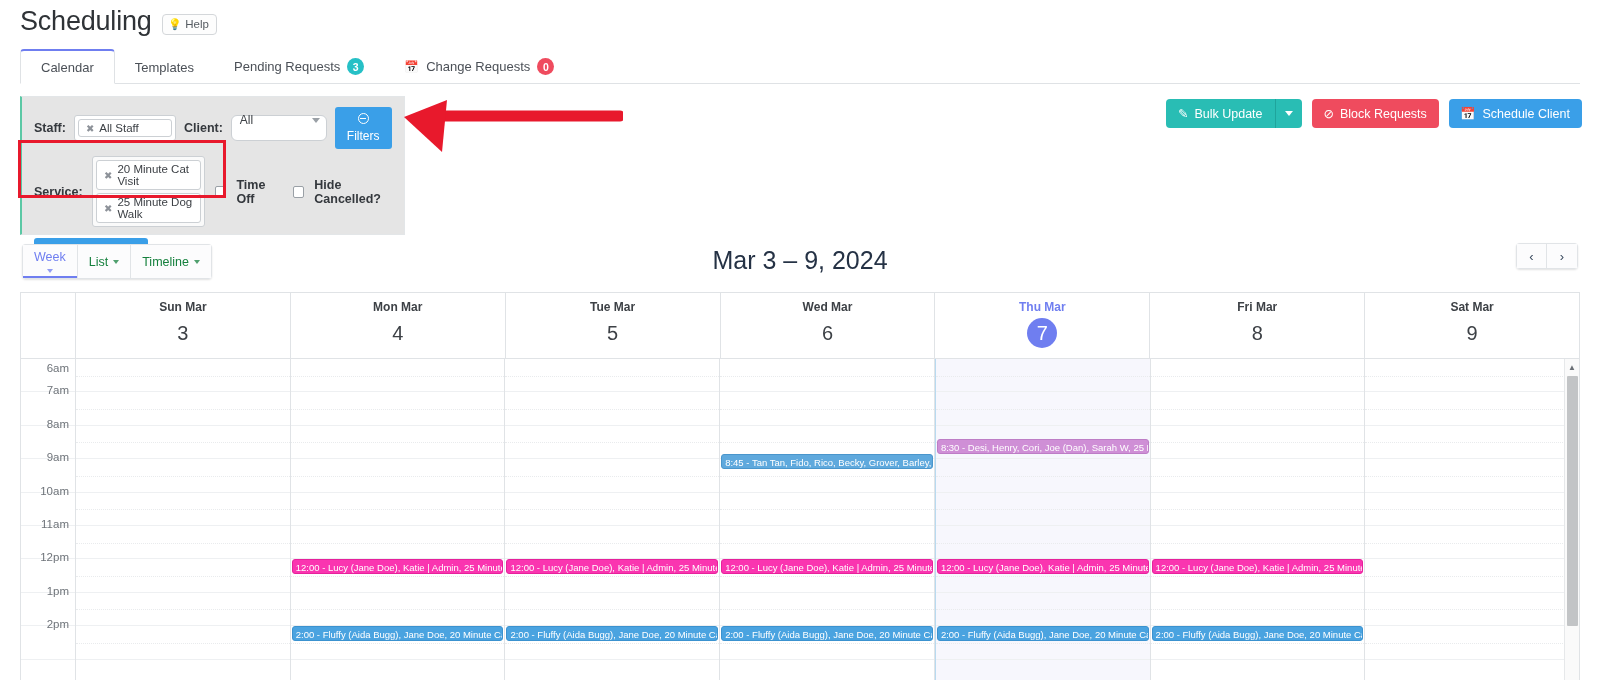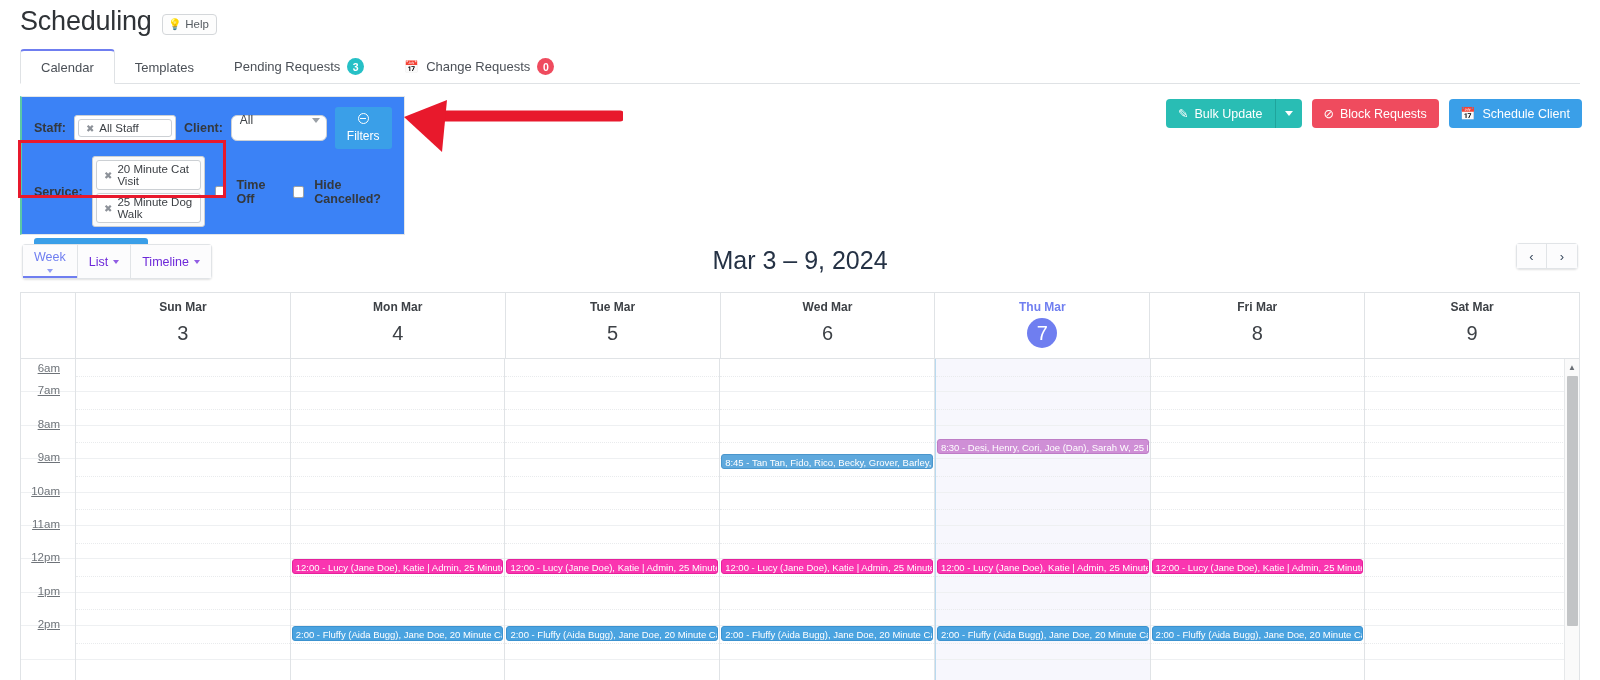--- a/index.html
+++ b/index.html
@@ -30,21 +30,21 @@
          display: flex; align-items: center; gap: 7px; background: transparent; }
   .tab.active { background: #fff; border: 1px solid #dfe2e5; border-bottom-color: #fff;
                 border-top: 2px solid #6f7ef0; border-radius: 4px 4px 0 0; margin-bottom: -1px; }
   .badge { display: inline-flex; align-items: center; justify-content: center;
            min-width: 17px; height: 17px; border-radius: 9px; color: #fff;
            font-size: 10.5px; font-weight: bold; padding: 0 5px; }
   .cal-ico { font-size: 12px; color: #55595f; }
 
   
   .filter-panel { position: absolute; left: 20px; top: 96px; width: 385px; height: 139px;
-                  border: 1px solid #e3e6e8; border-left: 2px solid #5bc8a5; background: #3b82f6; }
+                  border: 1px solid #e3e6e8; border-left: 2px solid #5bc8a5; background: #e5e5e5; }
   .frow { display: flex; align-items: center; }
   .frow1 { padding: 10px 0 0 12px; gap: 8px; }
   .flabel { font-size: 12.5px; font-weight: bold; color: #34383d; }
   .token-box { border: 1px solid #ccd0d4; border-radius: 3px; background: #fff;
                min-height: 26px; display: flex; flex-direction: column; gap: 3px;
                padding: 3px; justify-content: center; }
   .token { display: inline-flex; align-items: center; gap: 5px; border: 1px solid #ccd0d4;
            border-radius: 3px; background: #fff; padding: 2px 7px; font-size: 11.5px; color: #3d4146; }
   .token .x { color: #8d9299; font-size: 10px; }
   .sel-box { border: 1px solid #ccd0d4; border-radius: 6px; background: #fff; height: 26px;
@@ -77,21 +77,21 @@
   .abtn.teal { background: #29bdb4; border-radius: 4px 0 0 4px; }
   .abtn.teal-c { background: #29bdb4; border-left: 1px solid #1fa49c; border-radius: 0 4px 4px 0;
                  padding: 7px 9px; }
   .abtn.red { background: #ef4b5e; }
   .abtn.blue { background: #3a9fe8; }
 
   
   .viewbar { position: absolute; left: 22px; top: 244px; display: flex;
              box-shadow: 0 1px 2px rgba(0,0,0,.12); border-radius: 4px; overflow: hidden; }
   .vbtn { background: #fcfcfd; border: 1px solid #e1e4e7; border-left: none; font-size: 12.5px;
-          color: #6d28d9; padding: 5px 11px; display: flex; align-items: center; gap: 5px; }
+          color: #15803d; padding: 5px 11px; display: flex; align-items: center; gap: 5px; }
   .vbtn:first-child { border-left: 1px solid #e1e4e7; }
   .vbtn.active { color: #6f7ef0; box-shadow: inset 0 -2px 0 #6f7ef0; flex-direction: column; }
   .caret-s { width: 0; height: 0; border-left: 3.5px solid transparent; border-right: 3.5px solid transparent;
              border-top: 4.5px solid currentColor; opacity: .75; }
 
   .range-title { position: absolute; left: 0; right: 0; top: 246px; text-align: center;
                  font-size: 25px; color: #253245; font-weight: 400; }
 
   .navbtns { position: absolute; right: 22px; top: 243px; display: flex;
              box-shadow: 0 1px 2px rgba(0,0,0,.12); border-radius: 4px; overflow: hidden; }
@@ -110,21 +110,21 @@
   .dname { font-size: 12px; color: #3d4146; font-weight: bold; }
   .dnum { font-size: 20px; color: #3d4146; margin-top: 8px; font-weight: 300; }
   .dcol.today .dname { color: #6f7ef0; }
   .dcol.today .dnum { display: inline-flex; align-items: center; justify-content: center;
                       width: 30px; height: 30px; border-radius: 50%; background: #6f7ef0;
                       color: #fff; font-weight: 400; margin-top: 4px; }
 
   .cal-body { position: relative; height: 321px; display: flex; }
   .gut-col { width: 55px; flex: 0 0 55px; border-right: 1px solid #e0e3e6; }
   .gslot { height: 33.4px; position: relative; border-bottom: 1px solid #eef0f2; }
-  .gslot span { position: absolute; right: 15px; top: -8px; font-size: 11.5px; color: #6e7379; text-decoration: underline; }
+  .gslot span { position: absolute; right: 6px; top: -8px; font-size: 11.5px; color: #6e7379; }
   .gslot:first-child span { top: 3px; }
   .day-col { flex: 1 1 0; border-right: 1px solid #e0e3e6; position: relative; }
   .day-col:last-child { border-right: none; }
   .day-col.today { background: #f7f7fd; border-left: 1px solid #b8daf0; }
   .slot { height: 33.4px; border-bottom: 1px solid #eef0f2; position: relative; }
   .slot::after { content: ""; position: absolute; left: 0; right: 0; top: 16.7px;
                  border-bottom: 1px dotted #e9ebed; }
 
   .evt { position: absolute; left: 1px; right: 1px; height: 15px; border-radius: 3px;
          font-size: 9.5px; color: #fff; line-height: 15px; padding: 0 3px;

